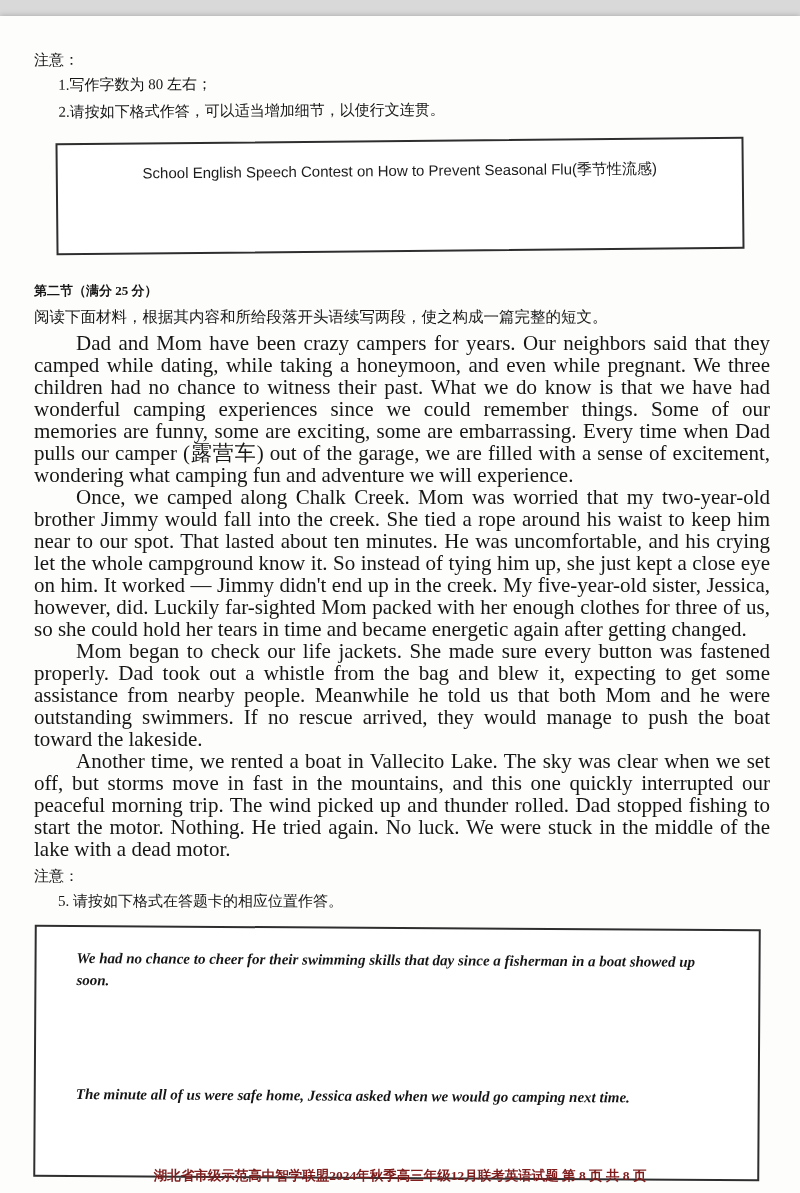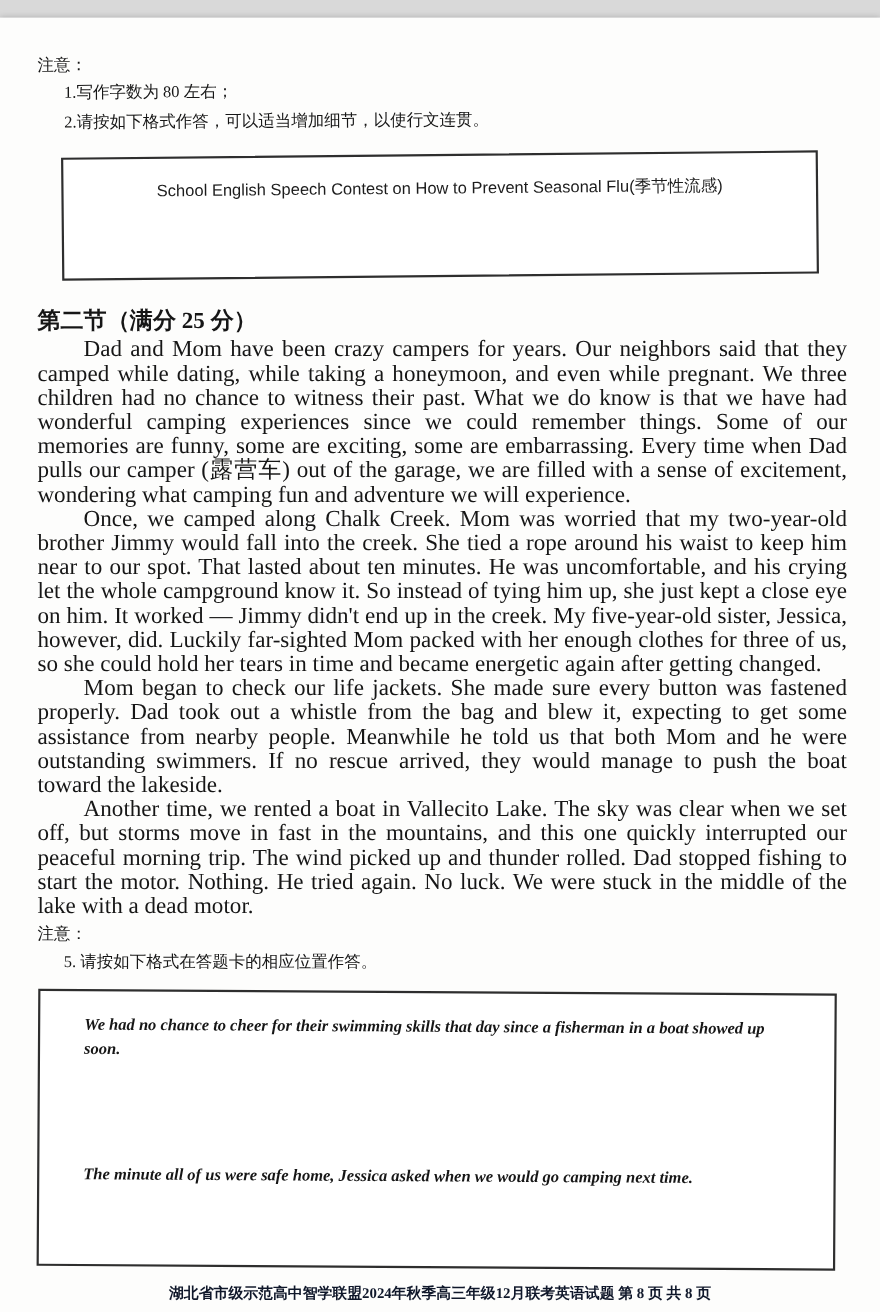--- a/index.html
+++ b/index.html
@@ -47,21 +47,21 @@
   }
   .box1-title {
     margin-top: 20px;
     font-family: "Liberation Sans", "DejaVu Sans", sans-serif;
     font-size: 15px;
     color: #1c1c1c;
   }
   .section-heading {
     margin-top: 26px;
     font-weight: bold;
-    font-size: 21px;
+    font-size: 13px;
     line-height: 26px;
   }
   .instruction {
     font-size: 15.5px;
     line-height: 26px;
   }
   .body-text {
     margin-top: 2px;
   }
   .body-para {
@@ -88,40 +88,41 @@
     margin-top: 92px;
   }
   .footer {
     position: absolute;
     left: 0;
     right: 0;
     bottom: 24px;
     text-align: center;
     font-weight: bold;
     font-size: 13.5px;
-    color: #0f172a;
+    color: #7f1d1d;
   }
 </style>
 </head>
 <body>
 
 <div class="page">
   <div class="content">
 
     <div class="top-block">
       <div class="notice-title">注意：</div>
       <div class="notice-item">1.写作字数为 80 左右；</div>
       <div class="notice-item">2.请按如下格式作答，可以适当增加细节，以使行文连贯。</div>
     </div>
 
     <div class="answer-box box1">
       <div class="box1-title">School English Speech Contest on How to Prevent Seasonal Flu(季节性流感)</div>
     </div>
 
     <div class="section-heading">第二节（满分 25 分）</div>
+    <div class="instruction">阅读下面材料，根据其内容和所给段落开头语续写两段，使之构成一篇完整的短文。</div>
 
     <div class="body-text">
       <p class="body-para">Dad and Mom have been crazy campers for years. Our neighbors said that they camped while dating, while taking a honeymoon, and even while pregnant. We three children had no chance to witness their past. What we do know is that we have had wonderful camping experiences since we could remember things. Some of our memories are funny, some are exciting, some are embarrassing. Every time when Dad pulls our camper (露营车) out of the garage, we are filled with a sense of excitement, wondering what camping fun and adventure we will experience.</p>
       <p class="body-para">Once, we camped along Chalk Creek. Mom was worried that my two-year-old brother Jimmy would fall into the creek. She tied a rope around his waist to keep him near to our spot. That lasted about ten minutes. He was uncomfortable, and his crying let the whole campground know it. So instead of tying him up, she just kept a close eye on him. It worked — Jimmy didn't end up in the creek. My five-year-old sister, Jessica, however, did. Luckily far-sighted Mom packed with her enough clothes for three of us, so she could hold her tears in time and became energetic again after getting changed.</p>
       <p class="body-para">Mom began to check our life jackets. She made sure every button was fastened properly.  Dad took out a whistle from the bag and blew it, expecting to get some assistance from nearby people. Meanwhile he told us that both Mom and he were outstanding swimmers. If no rescue arrived, they would manage to push the boat toward the lakeside.</p>
       <p class="body-para">Another time, we rented a boat in Vallecito Lake. The sky was clear when we set off, but storms move in fast in the mountains, and this one quickly interrupted our peaceful morning trip. The wind picked up and thunder rolled. Dad stopped fishing to start the motor. Nothing. He tried again. No luck. We were stuck in the middle of the lake with a dead motor.</p>
     </div>
 
     <div class="notice2">
       <div class="notice-title">注意：</div>

